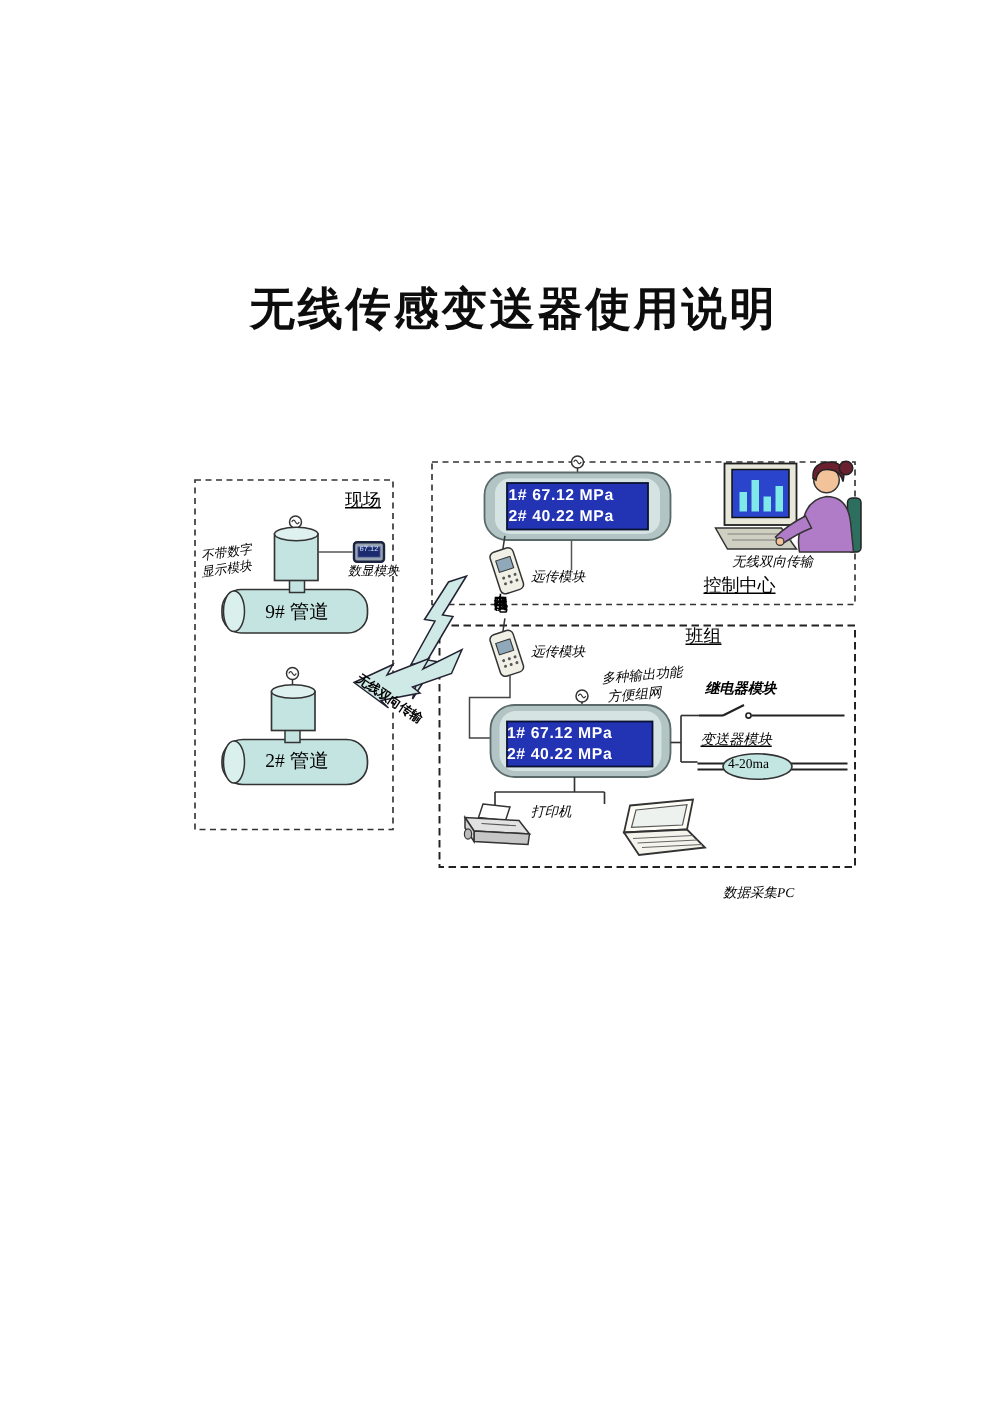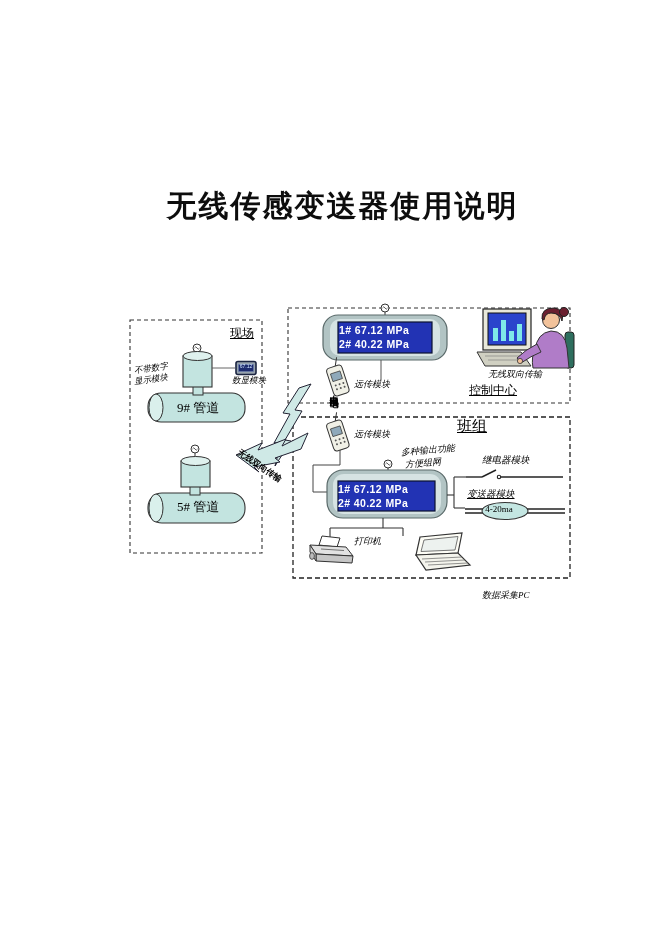--- a/index.html
+++ b/index.html
@@ -33,25 +33,25 @@
   .screen-line{position:absolute;color:#ffffff;
                font:700 10.5px "Liberation Sans",sans-serif;letter-spacing:.4px;}
   .d1-l1{left:214px;top:24px;width:92px;}
   .d1-l2{left:214px;top:38px;width:92px;}
   .d2-l1{left:213px;top:183px;width:97px;}
   .d2-l2{left:213px;top:197px;width:97px;}
 
   .lbl-mod1{left:229px;top:80px;font-size:9px;}
   .lbl-sys{left:363px;top:70px;font-size:9px;}
   .lbl-cc{left:344px;top:84px;font-size:12px;text-align:center;}
-  .lbl-team{left:332px;top:118px;font-size:15px;}
+  .lbl-team{left:332px;top:118px;font-size:12px;}
   .lbl-mod2{left:229px;top:130px;font-size:9px;}
   .lbl-feat1{left:276px;top:146px;font-size:9px;transform:rotate(-5deg);}
   .lbl-feat2{left:280px;top:159px;font-size:9px;transform:rotate(-5deg);}
-  .lbl-relay{left:357px;top:155px;font-size:9.5px;}
+  .lbl-relay{left:345px;top:155px;font-size:9.5px;font-weight:bold;}
   .lbl-trans{left:342px;top:189px;font-size:9.5px;text-decoration:underline;}
   .lbl-cur{left:358px;top:205px;width:32px;text-align:center;font-size:9px;}
   .lbl-prn{left:229px;top:237px;font-size:9px;}
   .lbl-pc{left:357px;top:247px;font-size:9px;margin-top:44px;}
   .lbl-wave{left:116px;top:148px;font-size:8.5px;font-weight:700;
             transform:rotate(34deg);transform-origin:0 0;}
   .lbl-pwr{left:203px;top:88px;font-size:9px;font-weight:700;
            writing-mode:vertical-rl;text-orientation:upright;letter-spacing:1px;}
 </style>
 </head>
@@ -212,21 +212,21 @@
         <polygon points="111,155 137,143 133,150 161,139 157,146 183,133 176,149 150,158 155,162 129,167 134,172" fill="#cfe9e6" stroke="#223" stroke-width="1"></polygon>
       </g>
     </svg>
 
     <div class="lbl bu lbl-site">现场</div>
     <div class="lbl it lbl-note1">不带数字</div>
     <div class="lbl it lbl-note2">显示模块</div>
     <div class="lbl it lbl-mini">数显模块</div>
     <div class="mini-val">67.12</div>
     <div class="lbl lbl-pipe1">9# 管道</div>
-    <div class="lbl lbl-pipe2">5# 管道</div>
+    <div class="lbl lbl-pipe2">2# 管道</div>
 
     <div class="screen-line d1-l1">1# 67.12 MPa</div>
     <div class="screen-line d1-l2">2# 40.22 MPa</div>
     <div class="lbl it lbl-mod1">远传模块</div>
     <div class="lbl it lbl-sys">无线双向传输</div>
     <div class="lbl bu lbl-cc">控制中心</div>
 
     <div class="lbl bu lbl-team">班组</div>
     <div class="lbl it lbl-mod2">远传模块</div>
     <div class="lbl it lbl-feat1">多种输出功能</div>

